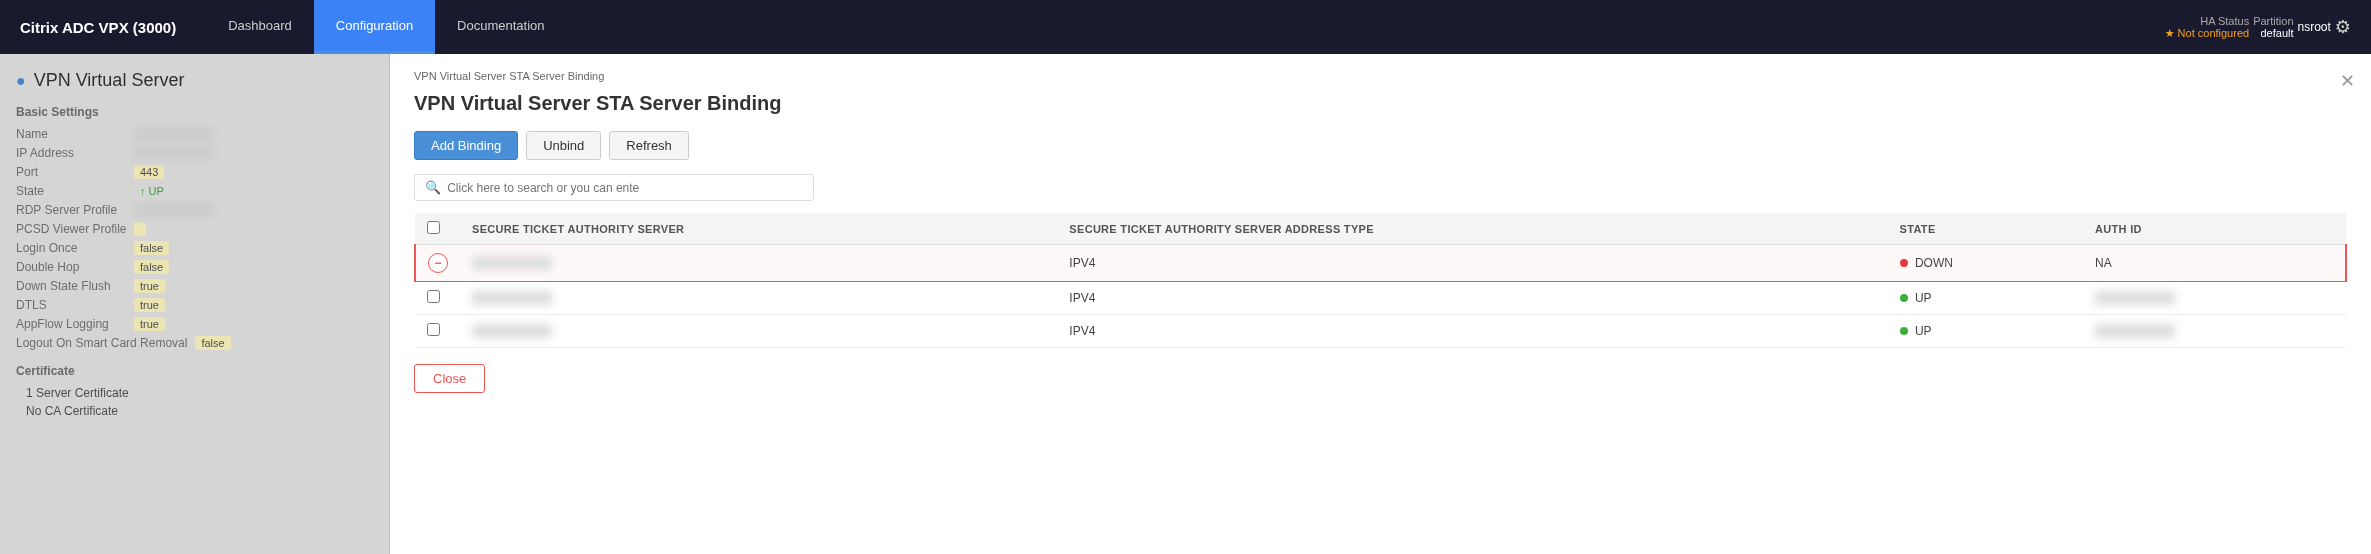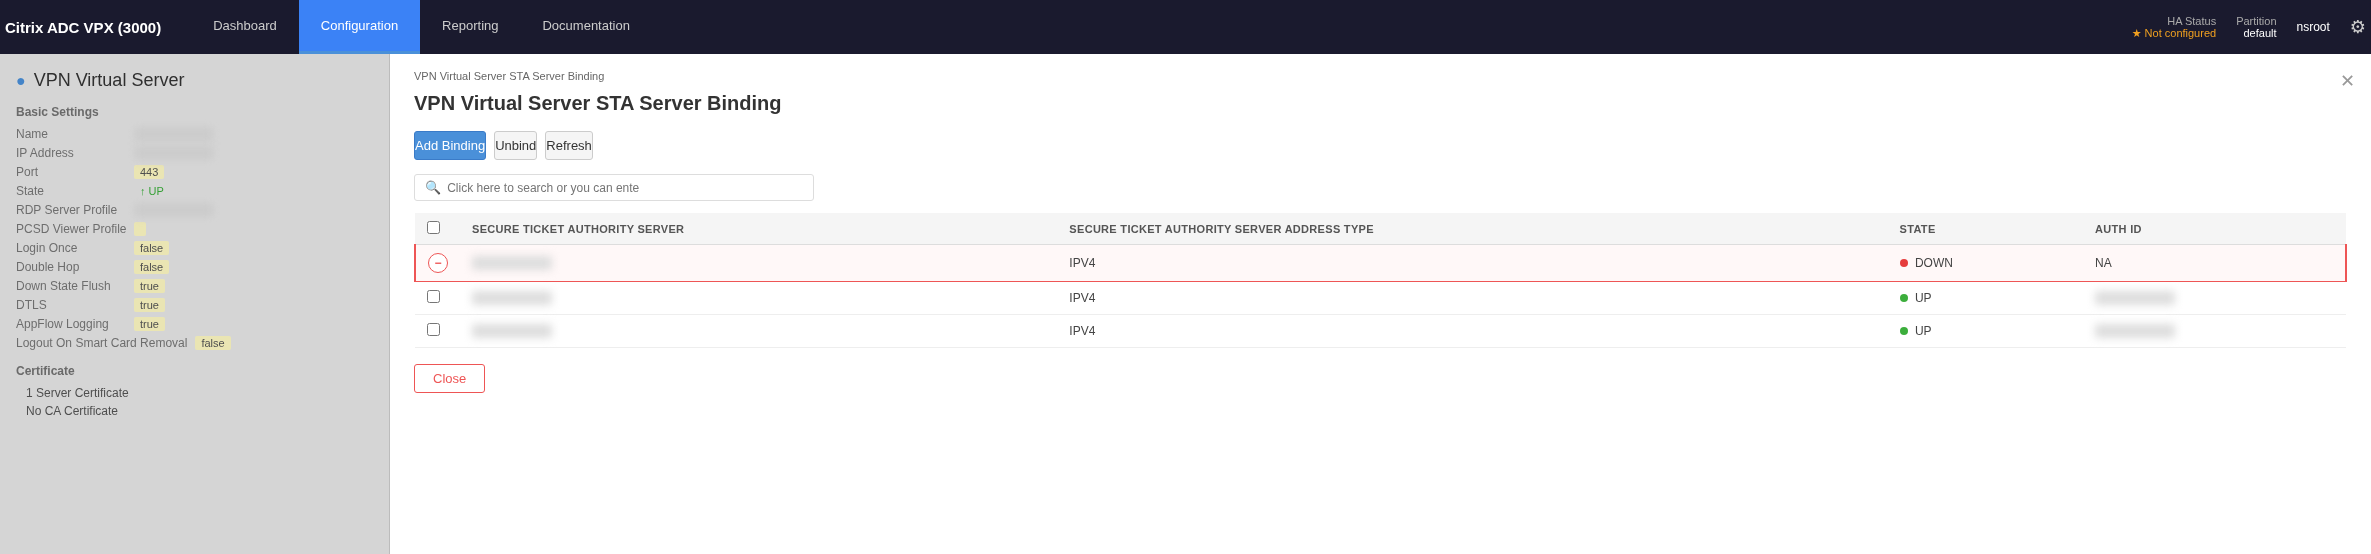--- a/index.html
+++ b/index.html
@@ -4,21 +4,21 @@
   <style>
     * { box-sizing: border-box; margin: 0; padding: 0; }
     body { font-family: Arial, sans-serif; font-size: 13px; background: #f0f0f0; color: #333; }
 
     
     .top-bar {
       background: #1a1a2e;
       height: 54px;
       display: flex;
       align-items: center;
-      padding: 0 5px;
+      padding: 0 20px;
       position: relative;
     }
     .top-bar-brand {
       color: #fff;
       font-size: 15px;
       font-weight: bold;
       margin-right: 30px;
       white-space: nowrap;
     }
     .nav-tabs {
@@ -37,21 +37,21 @@
     }
     .nav-tab.active {
       color: #fff;
       background: #3b82f6;
       border-bottom: 3px solid #4a90d9;
     }
     .top-bar-right {
       margin-left: auto;
       display: flex;
       align-items: center;
-      gap: 20px;
+      gap: 4px;
       color: #ccc;
       font-size: 12px;
     }
     .ha-status { display: flex; flex-direction: column; align-items: flex-end; }
     .ha-status .label { font-size: 11px; color: #aaa; }
     .ha-status .value { color: #f0a020; font-size: 11px; }
     .partition-info { display: flex; flex-direction: column; align-items: flex-end; font-size: 11px; }
     .partition-info .label { color: #aaa; }
     .partition-info .value { color: #fff; }
     .user-info { color: #fff; font-size: 12px; }
@@ -126,21 +126,21 @@
       color: #333;
       margin-bottom: 16px;
     }
     .toolbar {
       display: flex;
       gap: 8px;
       margin-bottom: 14px;
       align-items: center;
     }
     .btn {
-      padding: 6px 0;
+      padding: 6px 16px;
       font-size: 13px;
       border: 1px solid #ccc;
       background: #f5f5f5;
       cursor: pointer;
       border-radius: 3px;
       color: #333;
     }
     .btn-primary {
       background: #4a90d9;
       color: #fff;
@@ -256,21 +256,20 @@
     }
   </style>
 </head>
 <body>
 
 <div class="top-bar">
   <div class="top-bar-brand">Citrix ADC VPX (3000)</div>
   <nav class="nav-tabs">
     <div class="nav-tab">Dashboard</div>
     <div class="nav-tab active">Configuration</div>
-    <div class="nav-tab">Reporting</div>
     <div class="nav-tab">Documentation</div>
   </nav>
   <div class="top-bar-right">
     <div class="ha-status">
       <span class="label">HA Status</span>
       <span class="value">★  Not configured</span>
     </div>
     <div class="partition-info">
       <span class="label">Partition</span>
       <span class="value">default</span>

